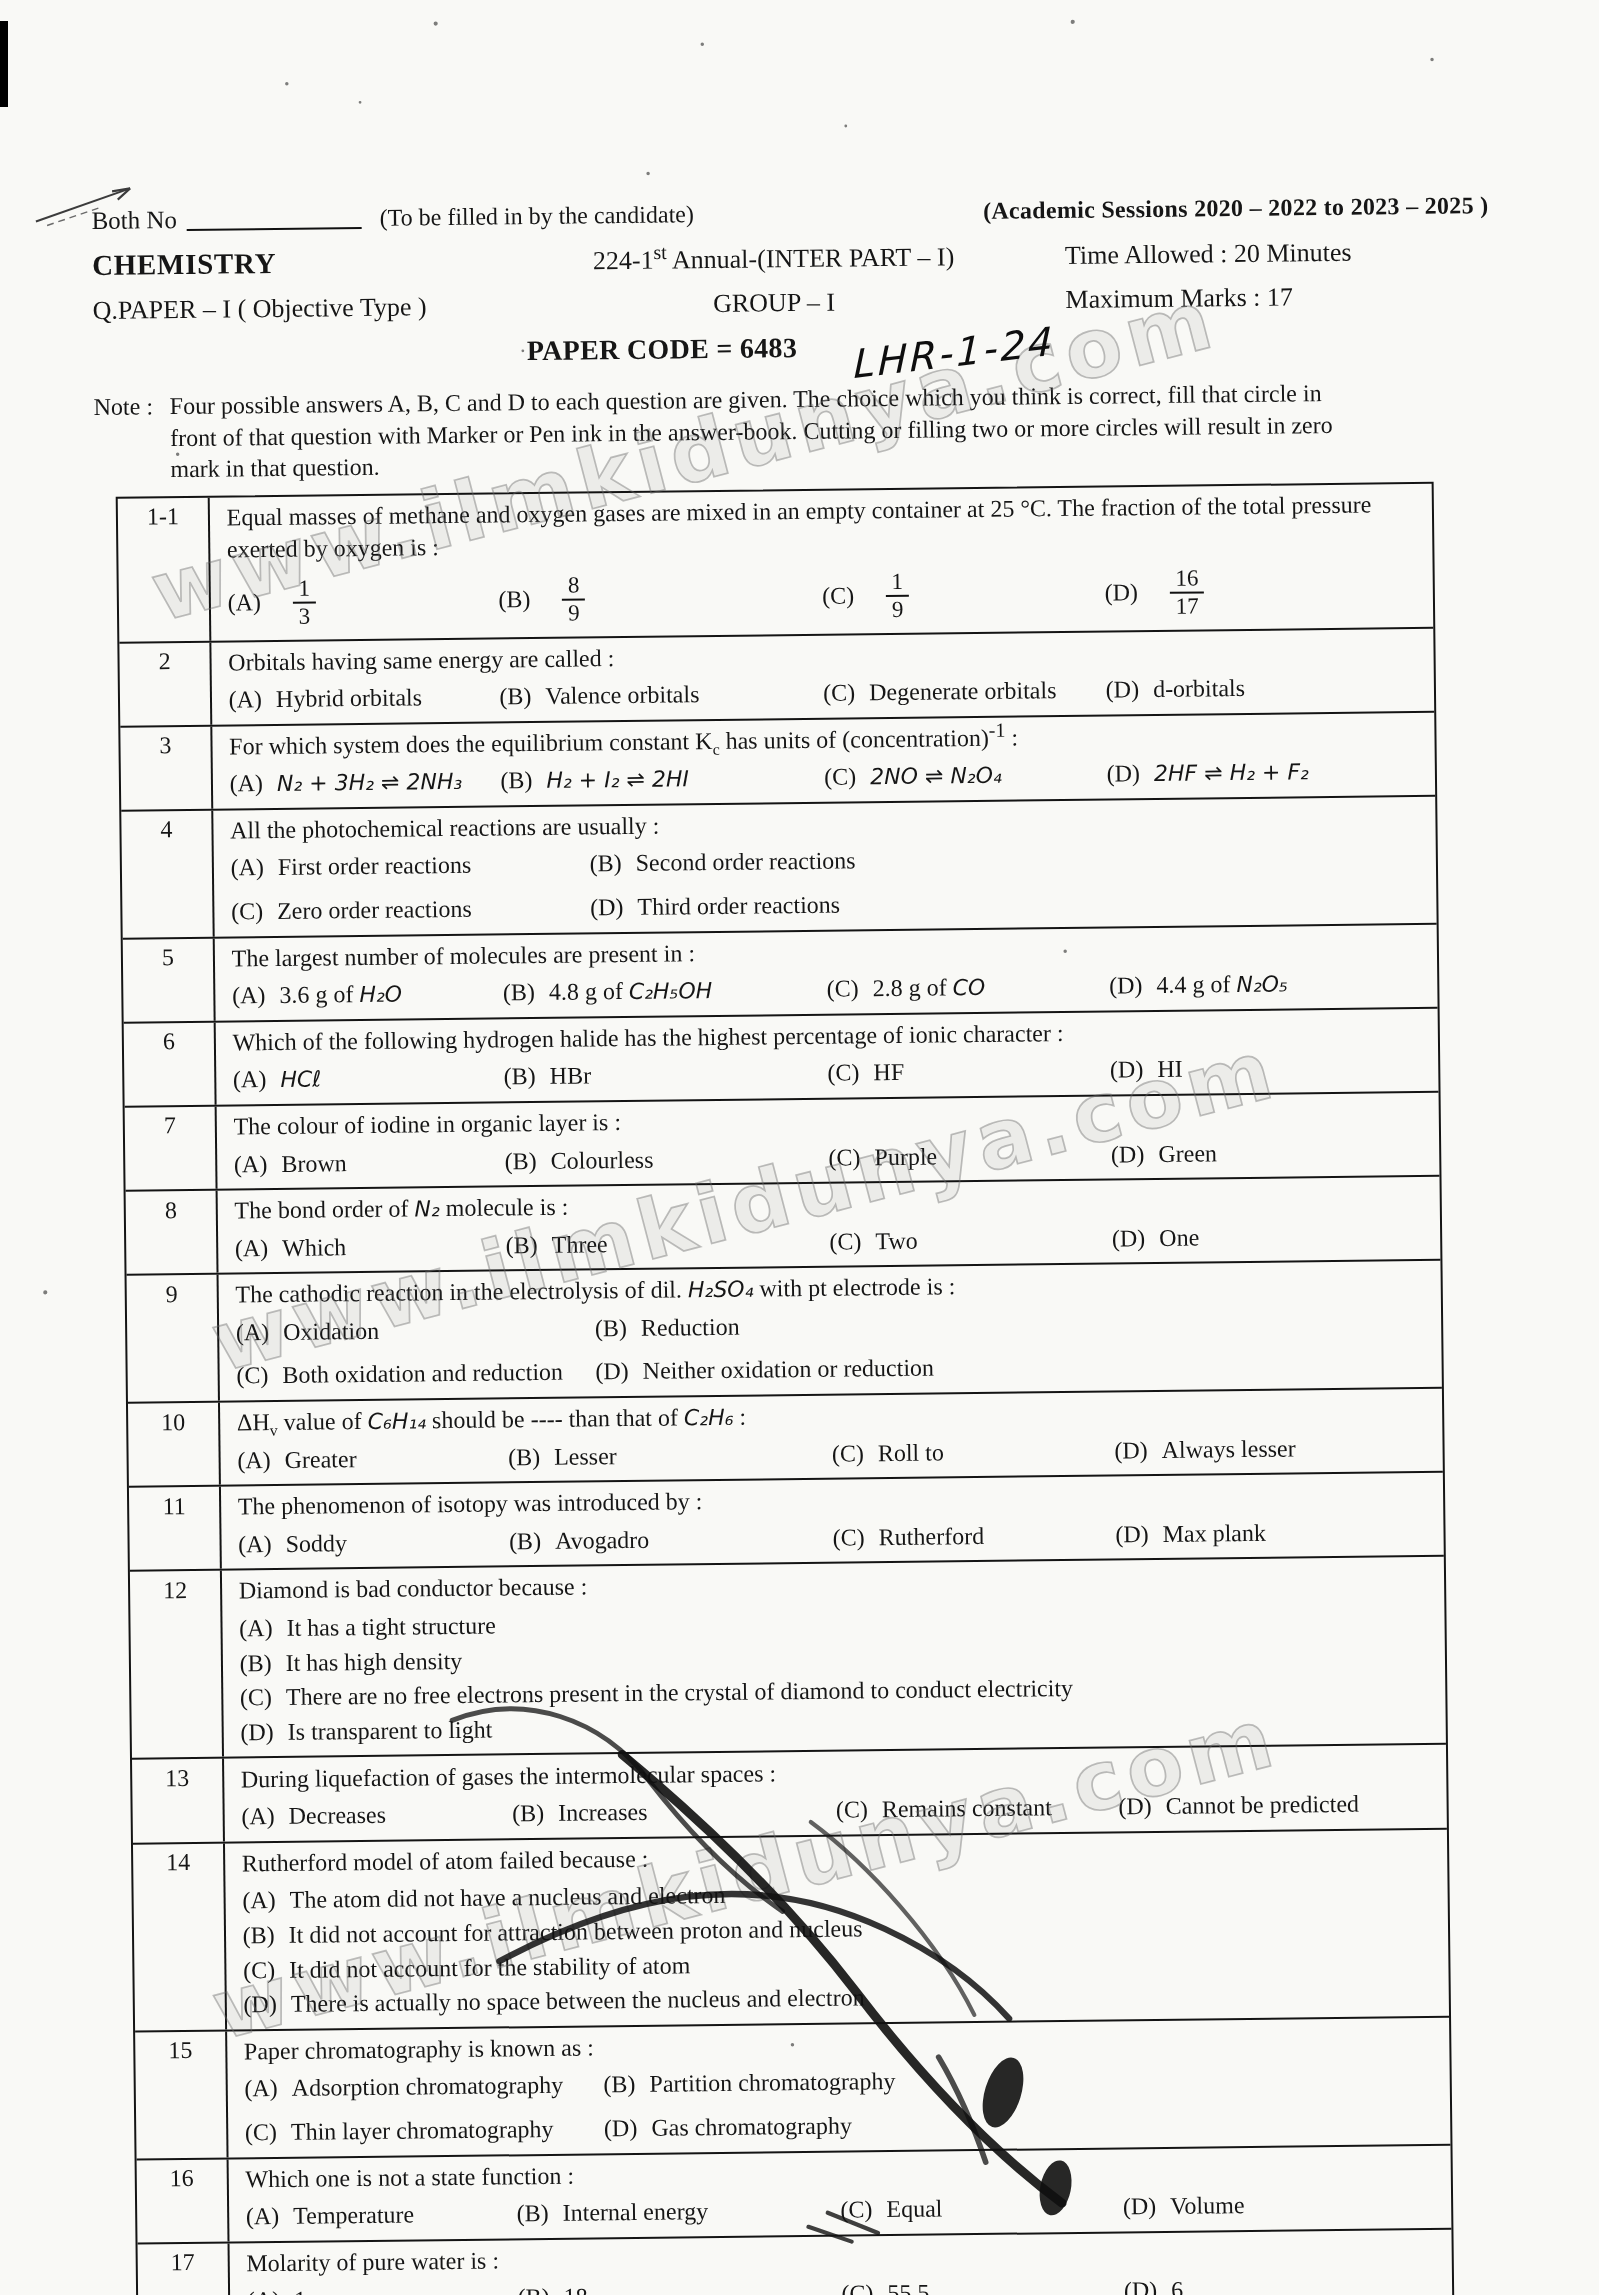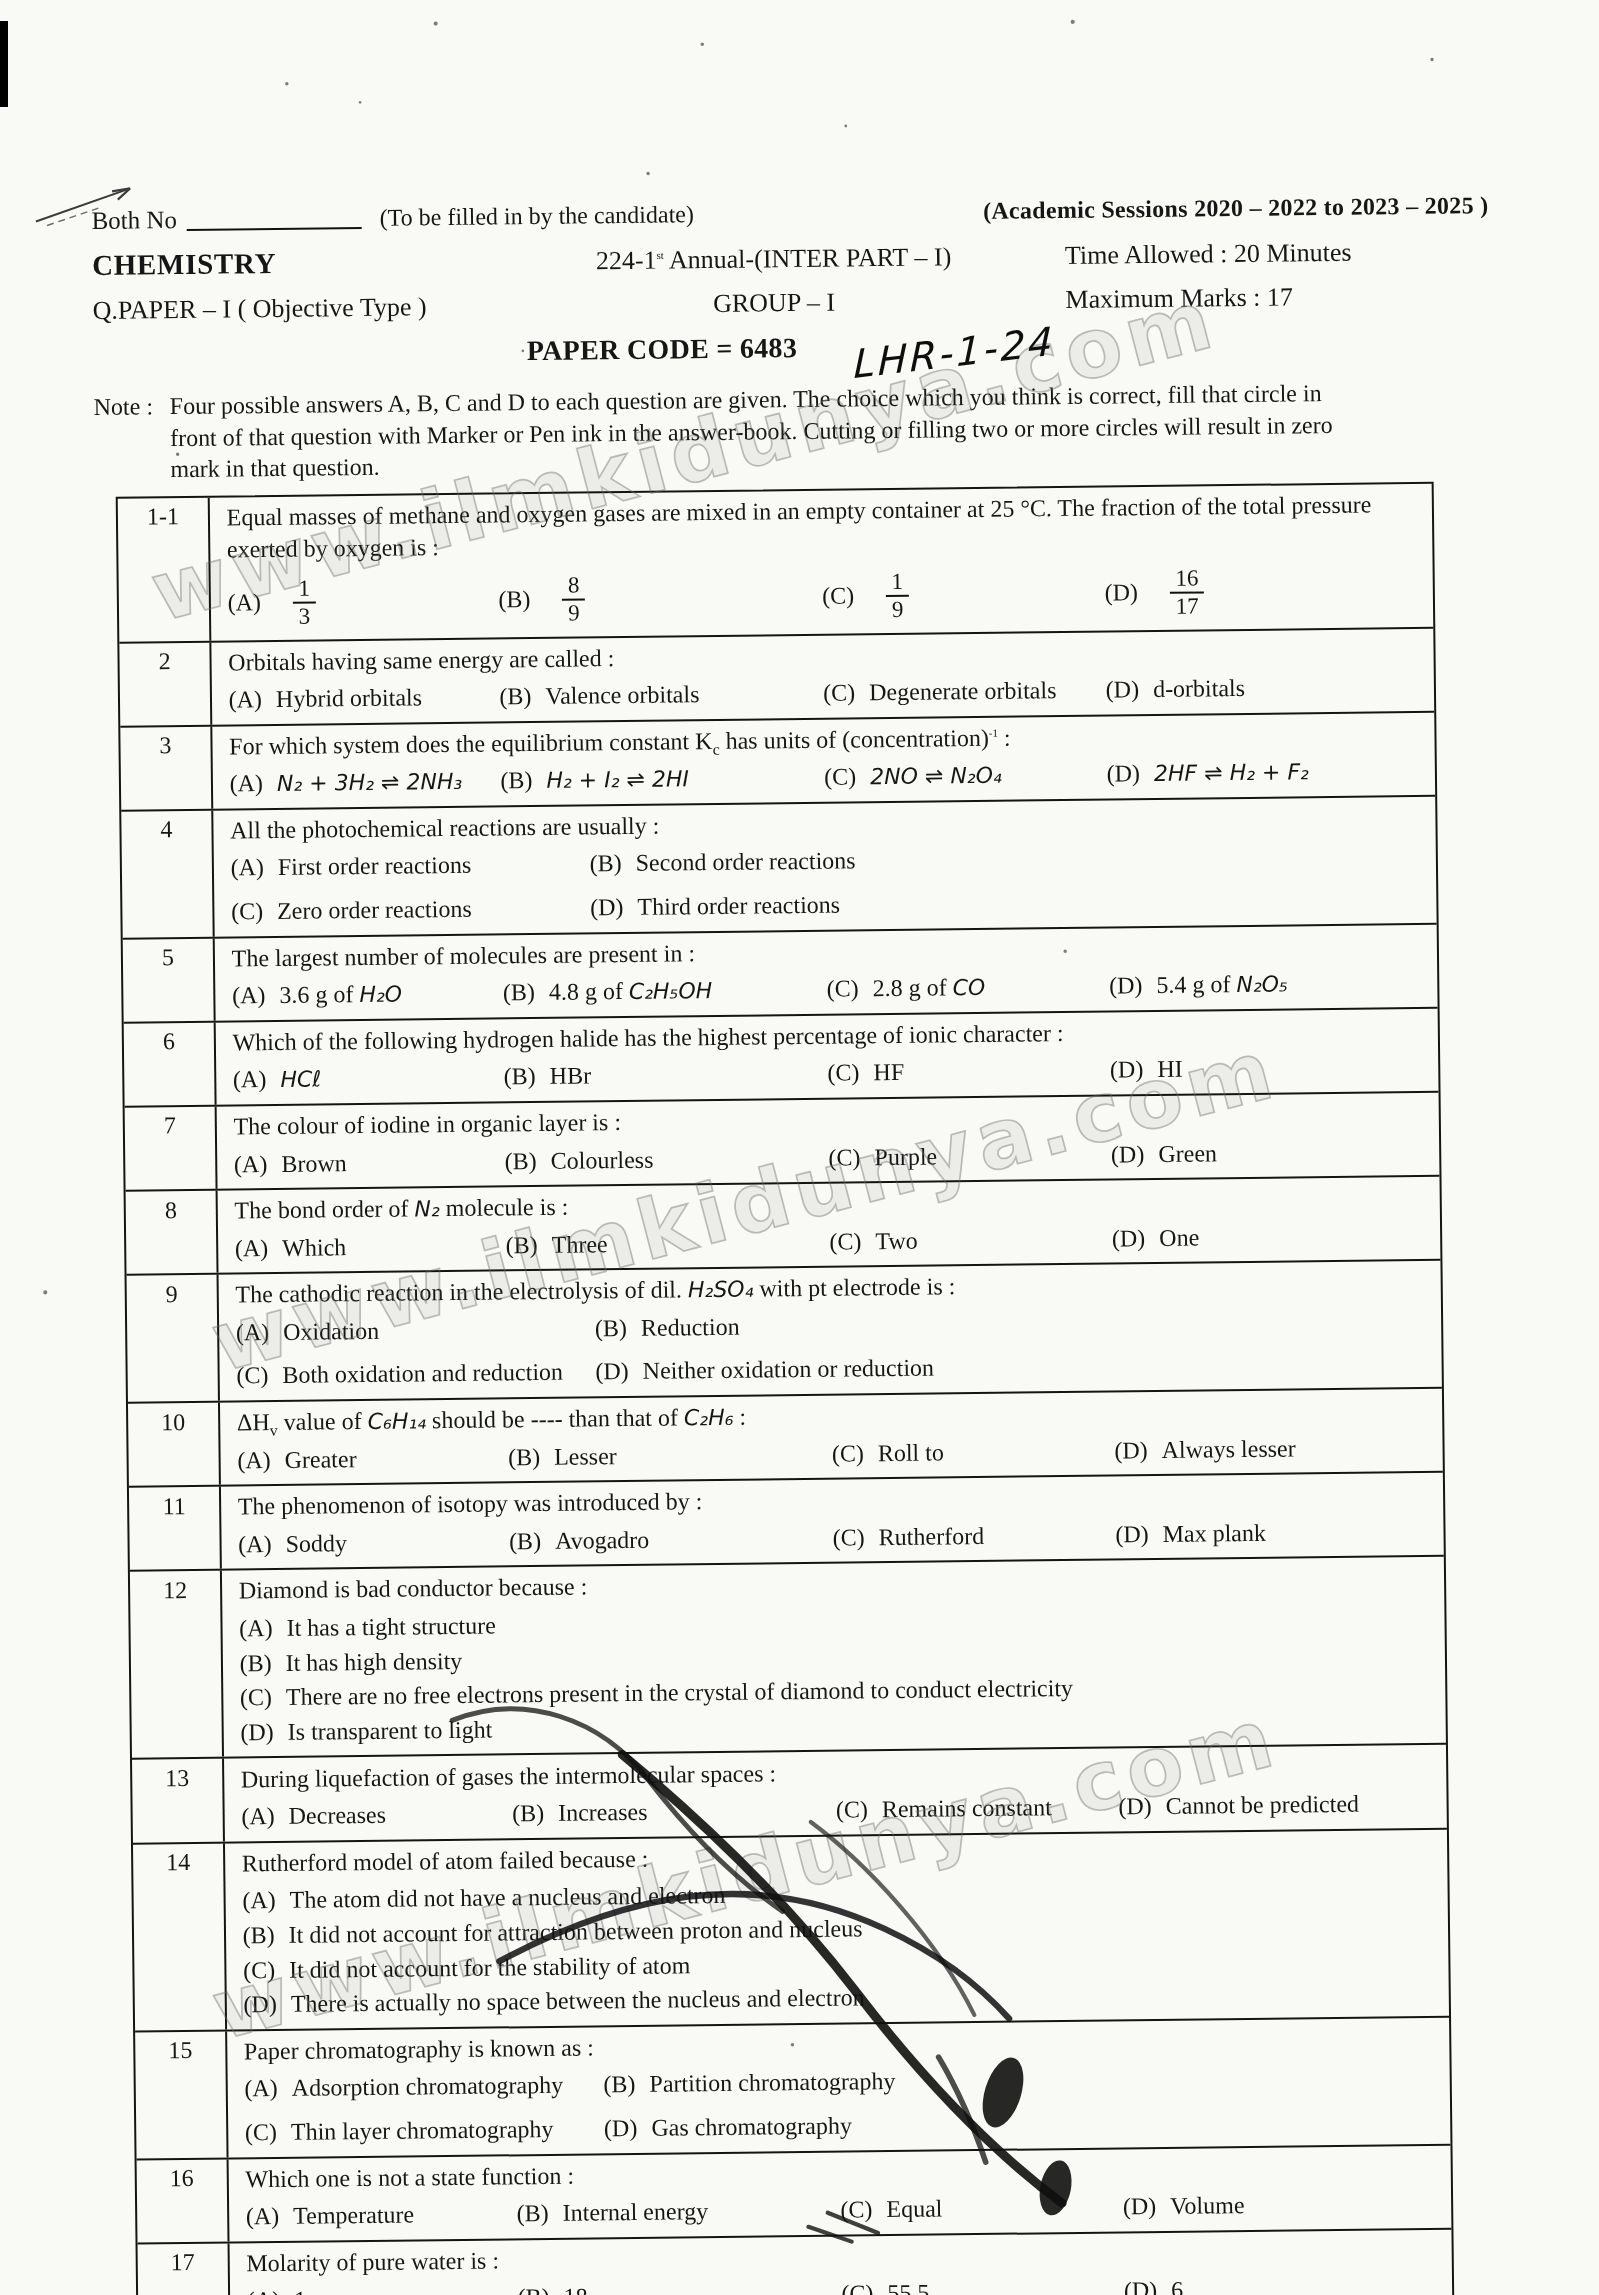--- a/index.html
+++ b/index.html
@@ -22,21 +22,21 @@
   .hcol-c{flex:1;text-align:center;font-size:26px}
   .hcol-r{width:424px;font-size:26px}
   .subject{font-weight:bold;font-size:29px;letter-spacing:0.7px}
   .qpaper{font-size:26px}
   .hrow4{margin-top:7px;display:flex;justify-content:center;align-items:center;gap:56px}
   .papercode{font-weight:bold;font-size:28px;letter-spacing:0.3px}
   .hand{
     font-family:"DejaVu Sans",sans-serif;font-style:italic;font-size:39px;letter-spacing:2.8px;
     display:inline-block;transform:rotate(-6deg) skewX(-8deg);position:relative;top:7px;color:#0e0e0e;
   }
-  sup{font-size:11px;line-height:0}
+  sup{font-size:20px;line-height:0}
   sub{font-size:16px;line-height:0}
 
   
   .note{display:flex;gap:16.7px;margin:14px 104px 0 99px;font-size:24px;line-height:1.32}
   .note .ntext{max-width:1176px}
 
   
   .qtable{margin:9.7px 162px 0 120px;border:2.8px solid #141414}
   .row{display:grid;grid-template-columns:92px 1fr;border-top:2.1px solid #141414}
   .row:first-child{border-top:none}
@@ -185,21 +185,21 @@
     </div>
 
     <div class="row">
       <div class="qno">5</div>
       <div class="qbody">
         <div class="qtext">The largest number of molecules are present in :</div>
         <div class="opts c4">
           <span class="opt"><span class="ol">(A)</span><span>3.6 g of </span><span class="f">H₂O</span></span>
           <span class="opt"><span class="ol">(B)</span><span>4.8 g of </span><span class="f">C₂H₅OH</span></span>
           <span class="opt"><span class="ol">(C)</span><span>2.8 g of </span><span class="f">CO</span></span>
-          <span class="opt"><span class="ol">(D)</span><span>5.4 g of </span><span class="f">N₂O₅</span></span>
+          <span class="opt"><span class="ol">(D)</span><span>4.4 g of </span><span class="f">N₂O₅</span></span>
         </div>
       </div>
     </div>
 
     <div class="row">
       <div class="qno">6</div>
       <div class="qbody">
         <div class="qtext">Which of the following hydrogen halide has the highest percentage of ionic character :</div>
         <div class="opts c4">
           <span class="opt"><span class="ol">(A)</span><span class="f">HCℓ</span></span>

